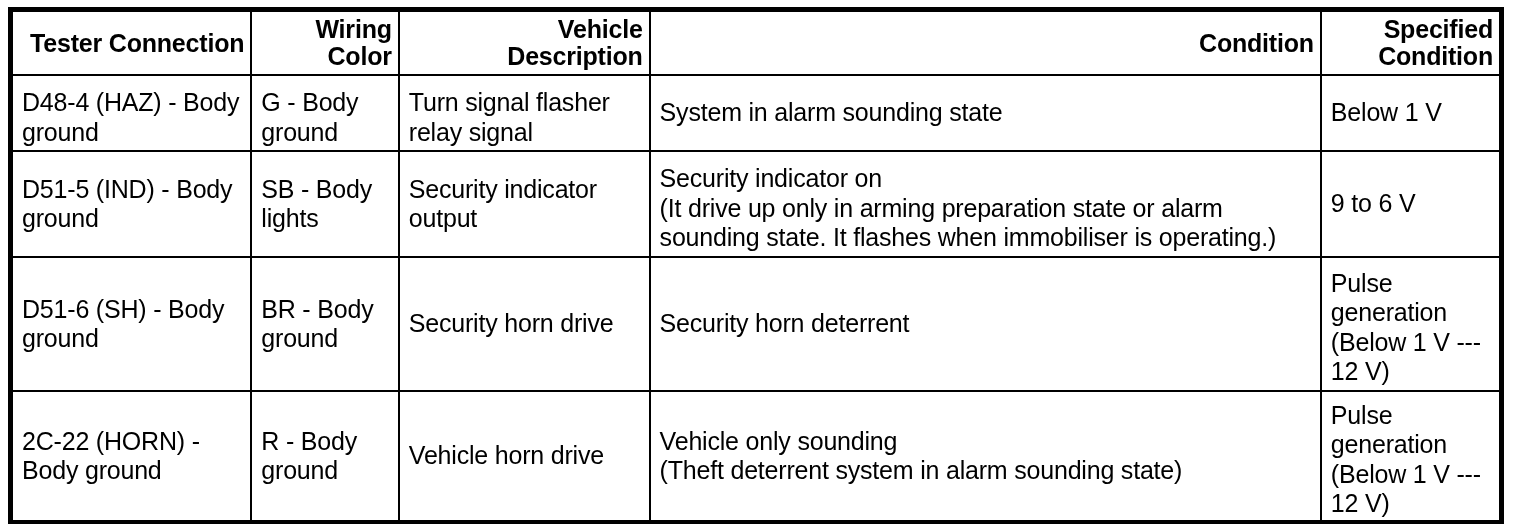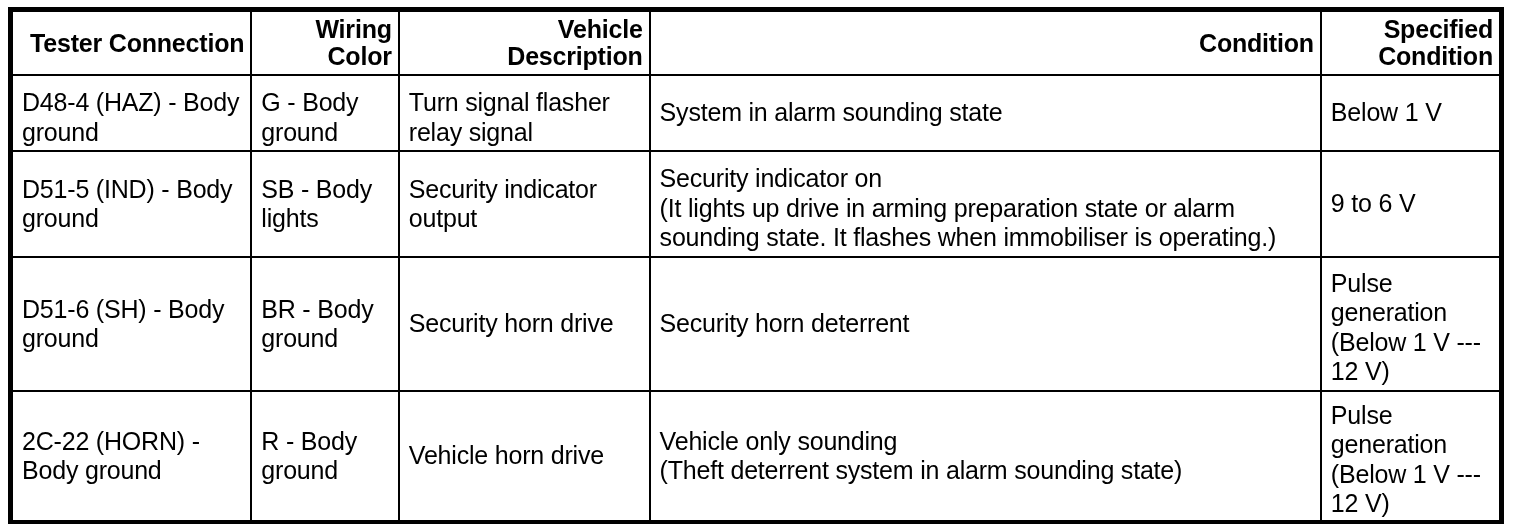--- a/index.html
+++ b/index.html
@@ -158,21 +158,21 @@
         <td class="v-mid">
           <span class="cell">SB - Body
 lights</span>
         </td>
         <td class="v-mid">
           <span class="cell">Security indicator
 output</span>
         </td>
         <td class="v-top">
           <span class="cell">Security indicator on
-(It lights up drive in arming preparation state or alarm
+(It drive up only in arming preparation state or alarm
 sounding state. It flashes when immobiliser is operating.)</span>
         </td>
         <td class="v-mid">
           <span class="cell">9 to 6 V</span>
         </td>
       </tr>
 
       <tr class="r3">
         <td class="v-mid">
           <span class="cell">D51-6 (SH) - Body

